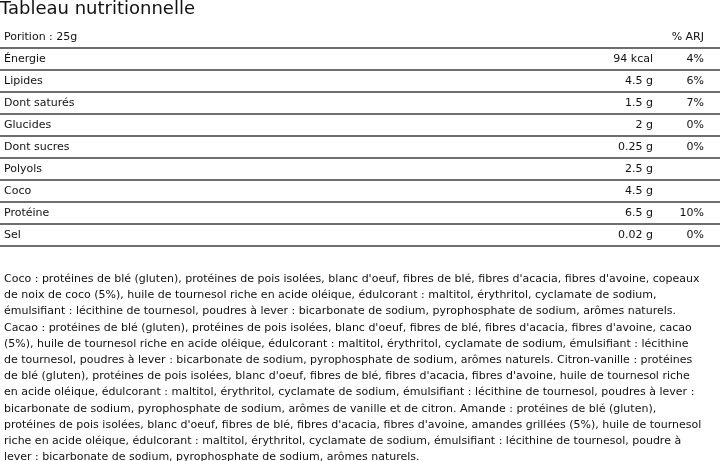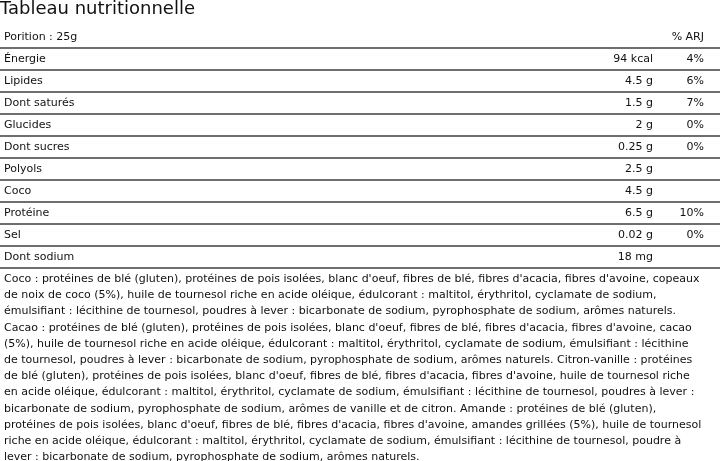--- a/index.html
+++ b/index.html
@@ -119,20 +119,15 @@
   <div class="row">
     <span class="label">Protéine</span>
     <span class="value">6.5 g</span>
     <span class="pct">10%</span>
   </div>
   <div class="row">
     <span class="label">Sel</span>
     <span class="value">0.02 g</span>
     <span class="pct">0%</span>
   </div>
-  <div class="row">
-    <span class="label">Dont sodium</span>
-    <span class="value">18 mg</span>
-    <span class="pct"></span>
-  </div>
 </div>
 
 <p class="ingredients">Coco : protéines de blé (gluten), protéines de pois isolées, blanc d'oeuf, fibres de blé, fibres d'acacia, fibres d'avoine, copeaux de noix de coco (5%), huile de tournesol riche en acide oléique, édulcorant : maltitol, érythritol, cyclamate de sodium, émulsifiant : lécithine de tournesol, poudres à lever : bicarbonate de sodium, pyrophosphate de sodium, arômes naturels. Cacao : protéines de blé (gluten), protéines de pois isolées, blanc d'oeuf, fibres de blé, fibres d'acacia, fibres d'avoine, cacao (5%), huile de tournesol riche en acide oléique, édulcorant : maltitol, érythritol, cyclamate de sodium, émulsifiant : lécithine de tournesol, poudres à lever : bicarbonate de sodium, pyrophosphate de sodium, arômes naturels. Citron-vanille : protéines de blé (gluten), protéines de pois isolées, blanc d'oeuf, fibres de blé, fibres d'acacia, fibres d'avoine, huile de tournesol riche en acide oléique, édulcorant : maltitol, érythritol, cyclamate de sodium, émulsifiant : lécithine de tournesol, poudres à lever : bicarbonate de sodium, pyrophosphate de sodium, arômes de vanille et de citron. Amande : protéines de blé (gluten), protéines de pois isolées, blanc d'oeuf, fibres de blé, fibres d'acacia, fibres d'avoine, amandes grillées (5%), huile de tournesol riche en acide oléique, édulcorant : maltitol, érythritol, cyclamate de sodium, émulsifiant : lécithine de tournesol, poudre à lever : bicarbonate de sodium, pyrophosphate de sodium, arômes naturels.</p>
 
 </body></html>

